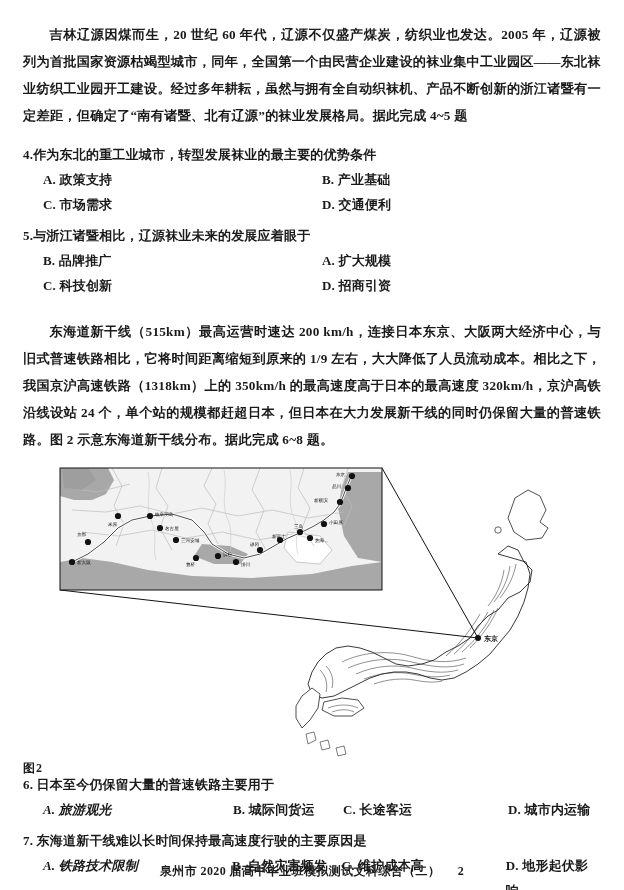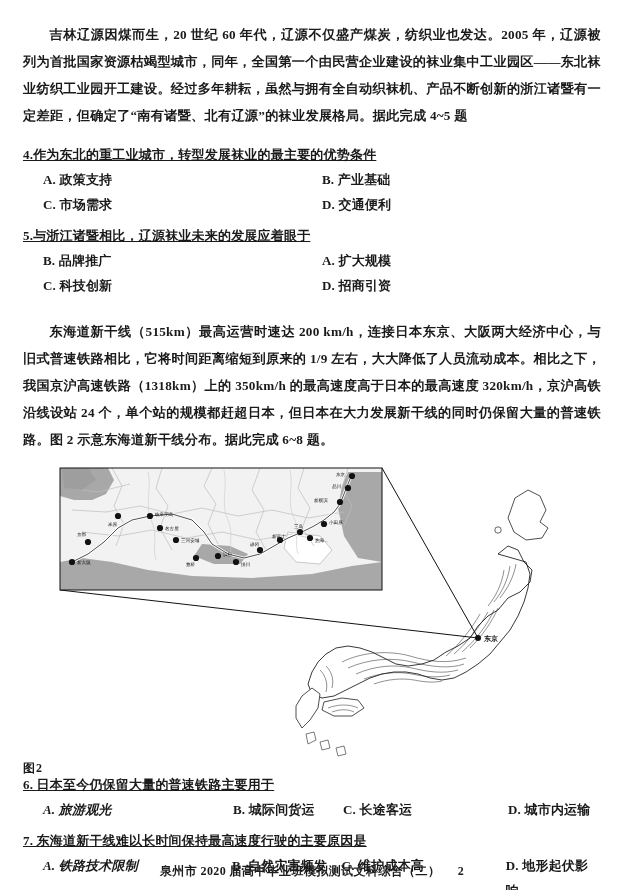--- a/index.html
+++ b/index.html
@@ -38,21 +38,21 @@
 
   
   .question {
     margin-top: 6px;
     font-size: 13px;
     line-height: 25px;
     font-weight: 600;
     color: #1a1a1a;
     letter-spacing: 0.2px;
   }
-  .q-stem { white-space: nowrap; text-decoration: underline; }
+  .q-stem { white-space: nowrap; }
   .opts-2col {
     display: flex;
     flex-wrap: wrap;
     padding-left: 20px;
   }
   .opts-2col .opt {
     width: 50%;
     box-sizing: border-box;
     font-size: 13px;
     line-height: 25px;

